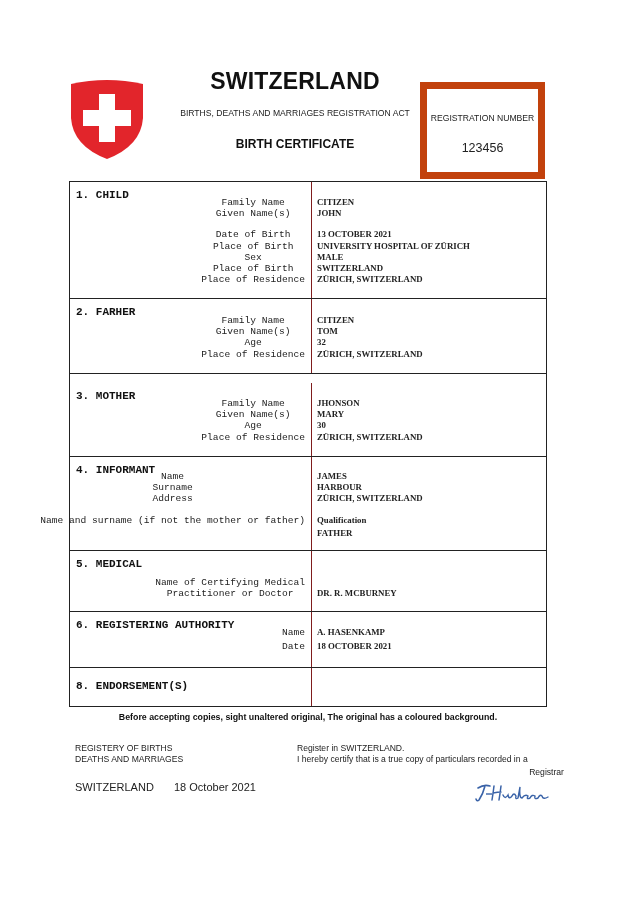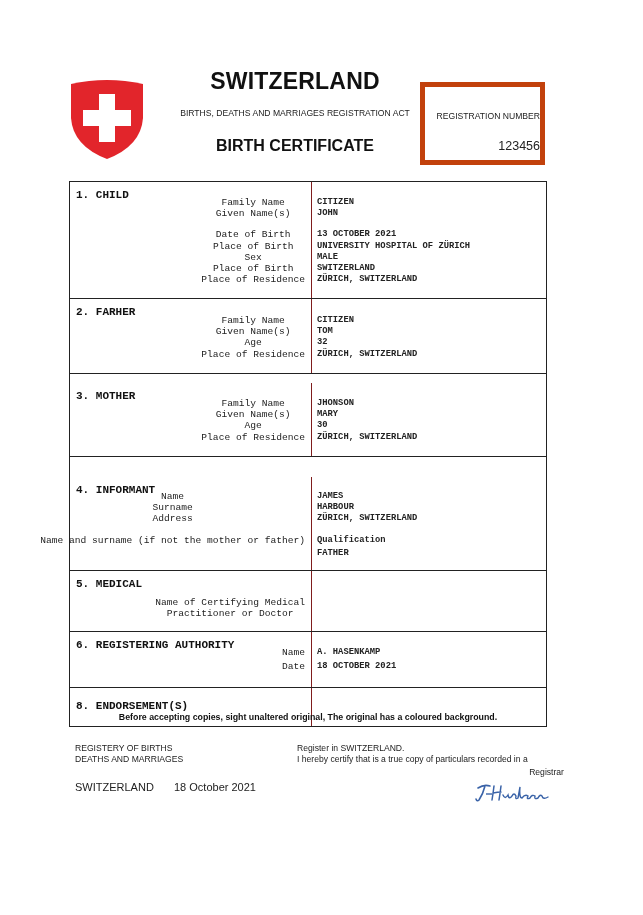--- a/index.html
+++ b/index.html
@@ -1,32 +1,32 @@
 <!DOCTYPE html>
 <html><head>
 <meta charset="utf-8">
 <style>
   html, body { margin:0; padding:0; background:#ffffff; }
   body { width:643px; height:915px; position:relative; overflow:hidden; font-family:"Liberation Sans", sans-serif; color:#111; }
   .abs { position:absolute; }
   #shield { left:69px; top:78px; width:76px; height:82px; }
   #title { left:180px; top:68px; width:230px; text-align:center; font-size:23px; font-weight:bold; letter-spacing:0.2px; }
   #act { left:170px; top:108px; width:250px; text-align:center; font-size:8.6px; color:#222; white-space:nowrap; }
-  #doc-title { left:180px; top:137px; width:230px; text-align:center; font-size:16px; font-weight:bold; }
-  #reg-box { left:420px; top:82px; width:125px; height:83px; border:5px solid #c2410c; box-sizing:border-box; text-align:right; }
+  #doc-title { left:180px; top:137px; width:230px; text-align:center; font-size:12px; font-weight:bold; }
+  #reg-box { left:420px; top:82px; width:125px; height:97px; border:7px solid #c2410c; box-sizing:border-box; text-align:center; }
   #reg-box .lbl { font-size:8.6px; margin-top:24px; color:#222; }
   #reg-box .num { font-size:12.5px; margin-top:18px; color:#222; }
 
   #form { left:69px; top:181px; width:478px; border:1px solid #222; box-sizing:border-box; border-bottom:none; }
   .row { position:relative; border-bottom:1px solid #222; display:flex; }
   .left { width:242px; border-right:1px solid #7f1d1d; box-sizing:border-box; position:relative;font-family:Liberation Mono, monospace; }
   .right { flex:1; position:relative; }
   .sec-title { position:absolute; left:6px; top:7px; font-size:11px; font-weight:bold; }
   .lbls { position:absolute; right:6px; text-align:center; font-size:9.6px; line-height:11.2px; color:#222; }
-  .vals { position:absolute; left:5px; font-family:Liberation Mono, monospace; font-weight:bold; font-size:8.8px; line-height:11.2px; color:#222; white-space:nowrap; }
+  .vals { position:absolute; left:5px; font-family:Liberation Serif, serif; font-weight:bold; font-size:8.8px; line-height:11.2px; color:#222; white-space:nowrap; }
   .gap { height:10px; }
 
   #note { left:69px; top:712px; width:478px; text-align:center; font-size:8.8px; font-weight:bold; }
   #reg-org { left:75px; top:743px; font-size:8.6px; line-height:10.5px; color:#222; }
   #certify { left:297px; top:743px; width:250px; font-size:8.6px; line-height:10.5px; color:#222; }
   #registrar { left:504px; top:767px; width:60px; text-align:right; font-size:8.6px; color:#222; }
   #footer-country { left:75px; top:781px; font-size:11px; color:#222; }
   #footer-date { left:174px; top:781px; font-size:11px; color:#222; }
   #signature { left:474px; top:782px; width:76px; height:22px; }
 </style>
@@ -109,21 +109,21 @@
     <div class="right">
       <div class="vals" style="top:15px;">
         <div>JHONSON</div>
         <div>MARY</div>
         <div>30</div>
         <div>ZÜRICH, SWITZERLAND</div>
       </div>
     </div>
   </div>
 
-  <div class="row" style="height:93px;margin-top:20px;">
+  <div class="row" style="height:93px;">
     <div class="left">
       <div class="sec-title">4. INFORMANT</div>
       <div class="lbls" style="top:14px;">
         <div>Name</div>
         <div>Surname</div>
         <div>Address</div>
         <div class="gap"></div>
         <div style="white-space:nowrap;">Name and surname (if not the mother or father)</div>
       </div>
     </div>
@@ -138,20 +138,25 @@
       </div>
     </div>
   </div>
 
   <div class="row" style="height:60px;">
     <div class="left">
       <div class="sec-title">5. MEDICAL</div>
       <div class="lbls" style="top:26px;">
         <div>Name of Certifying Medical</div>
         <div>Practitioner or Doctor</div>
+      </div>
+    </div>
+    <div class="right">
+      <div class="vals" style="top:37px;">
+        <div>DR. R. MCBURNEY</div>
       </div>
     </div>
   </div>
 
   <div class="row" style="height:55px;">
     <div class="left">
       <div class="sec-title">6. REGISTERING AUTHORITY</div>
       <div class="lbls" style="top:15px;">
         <div style="margin-bottom:3px;">Name</div>
         <div>Date</div>

